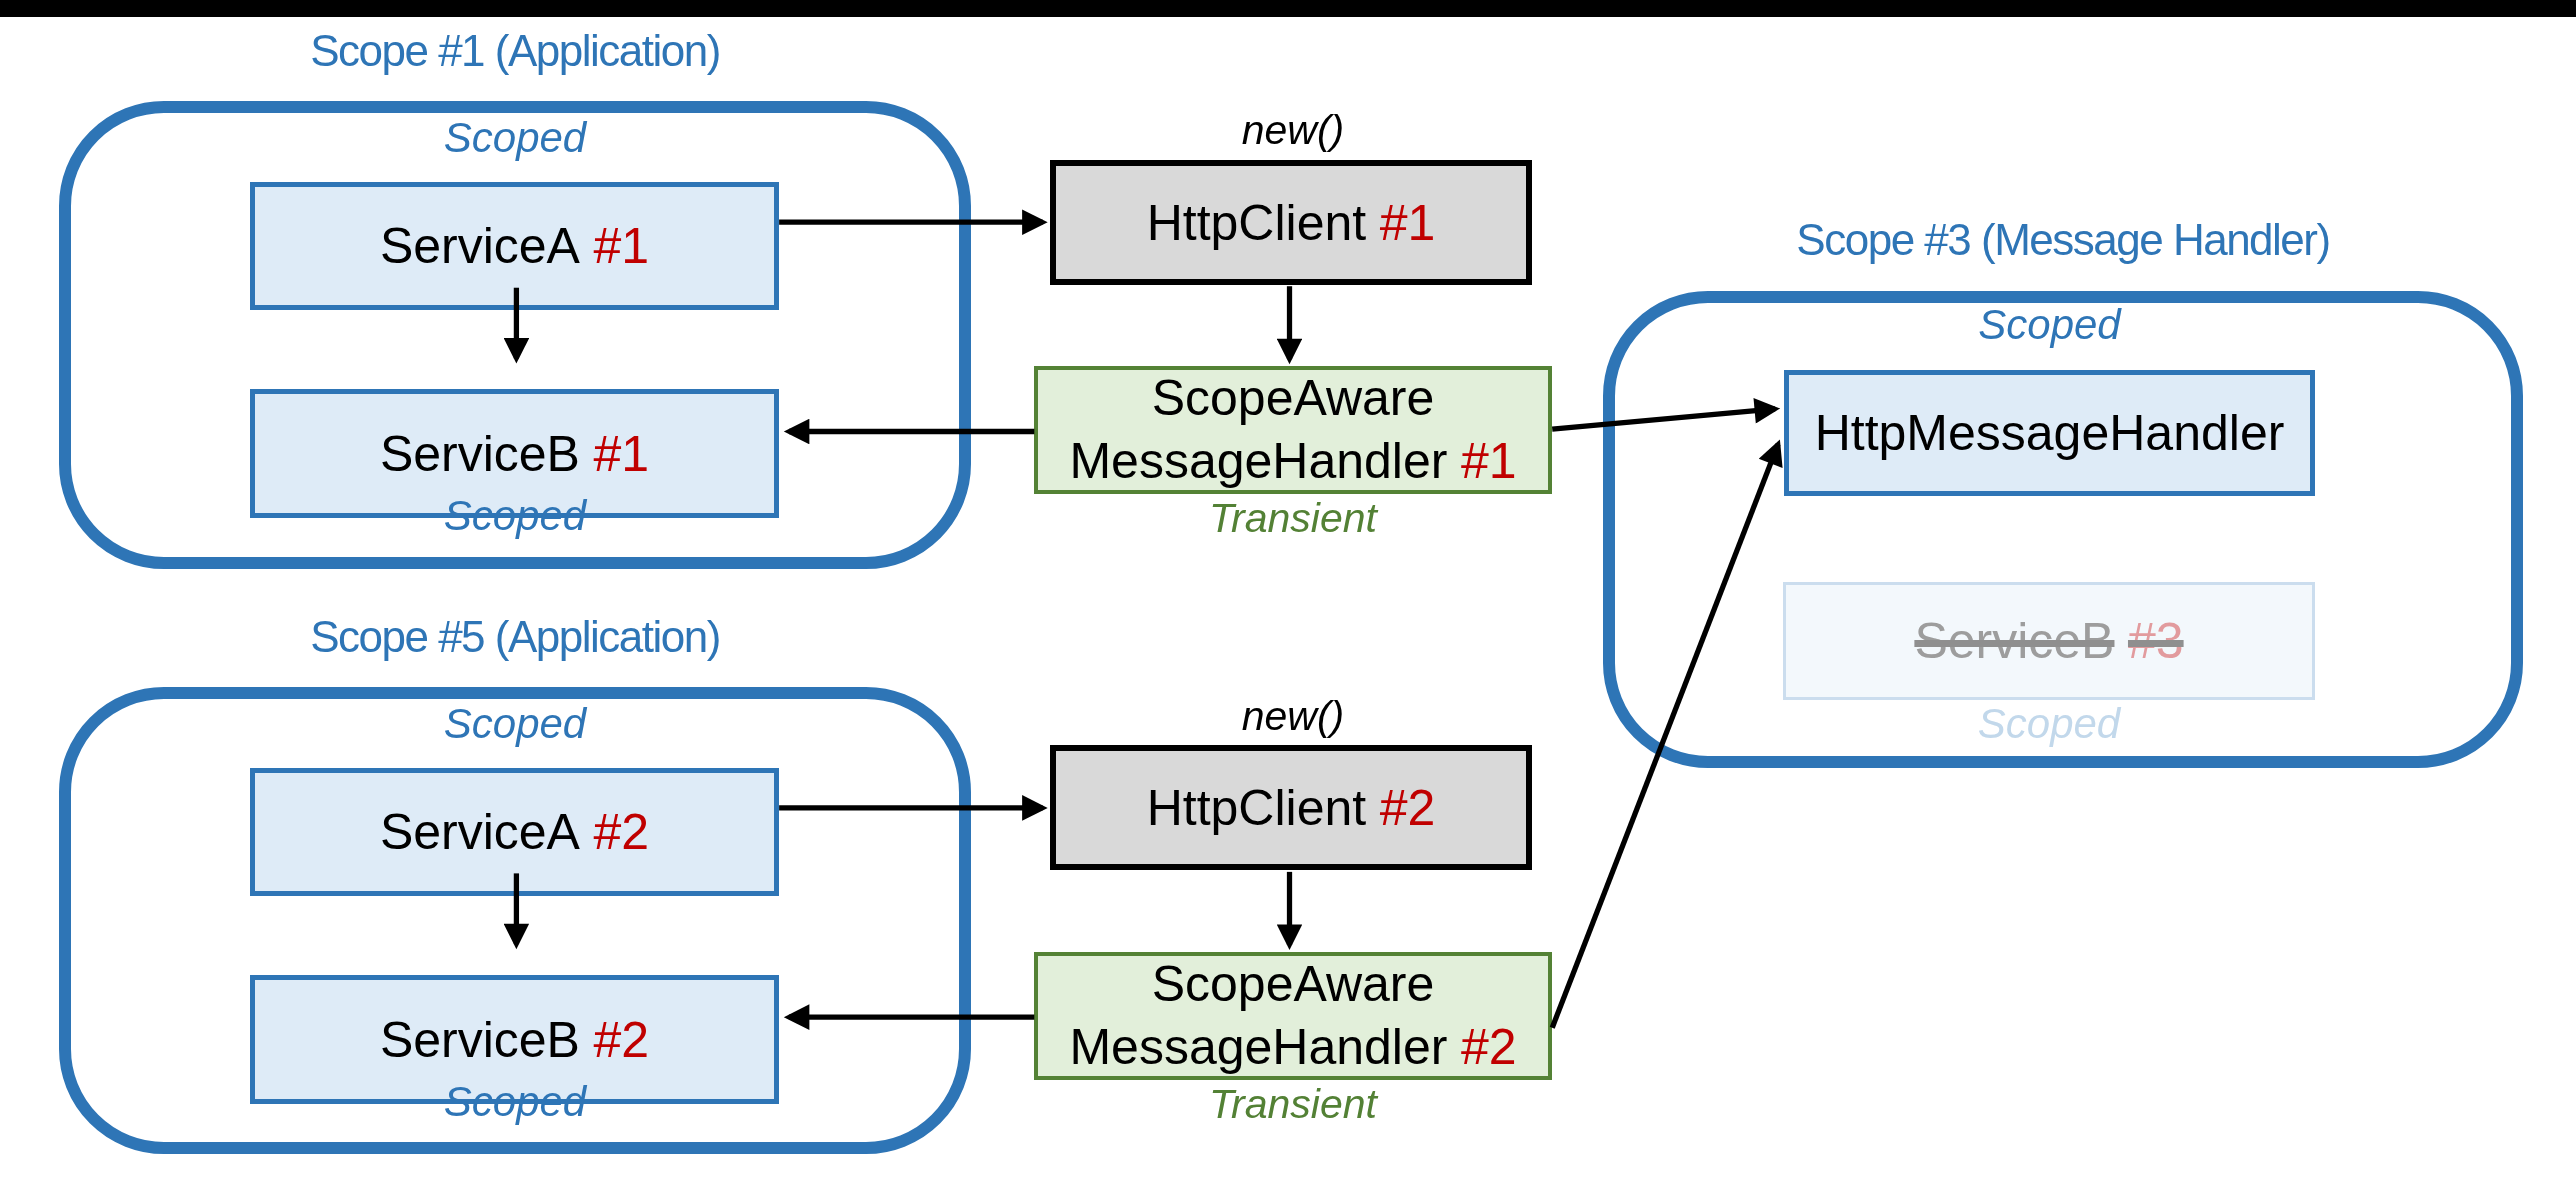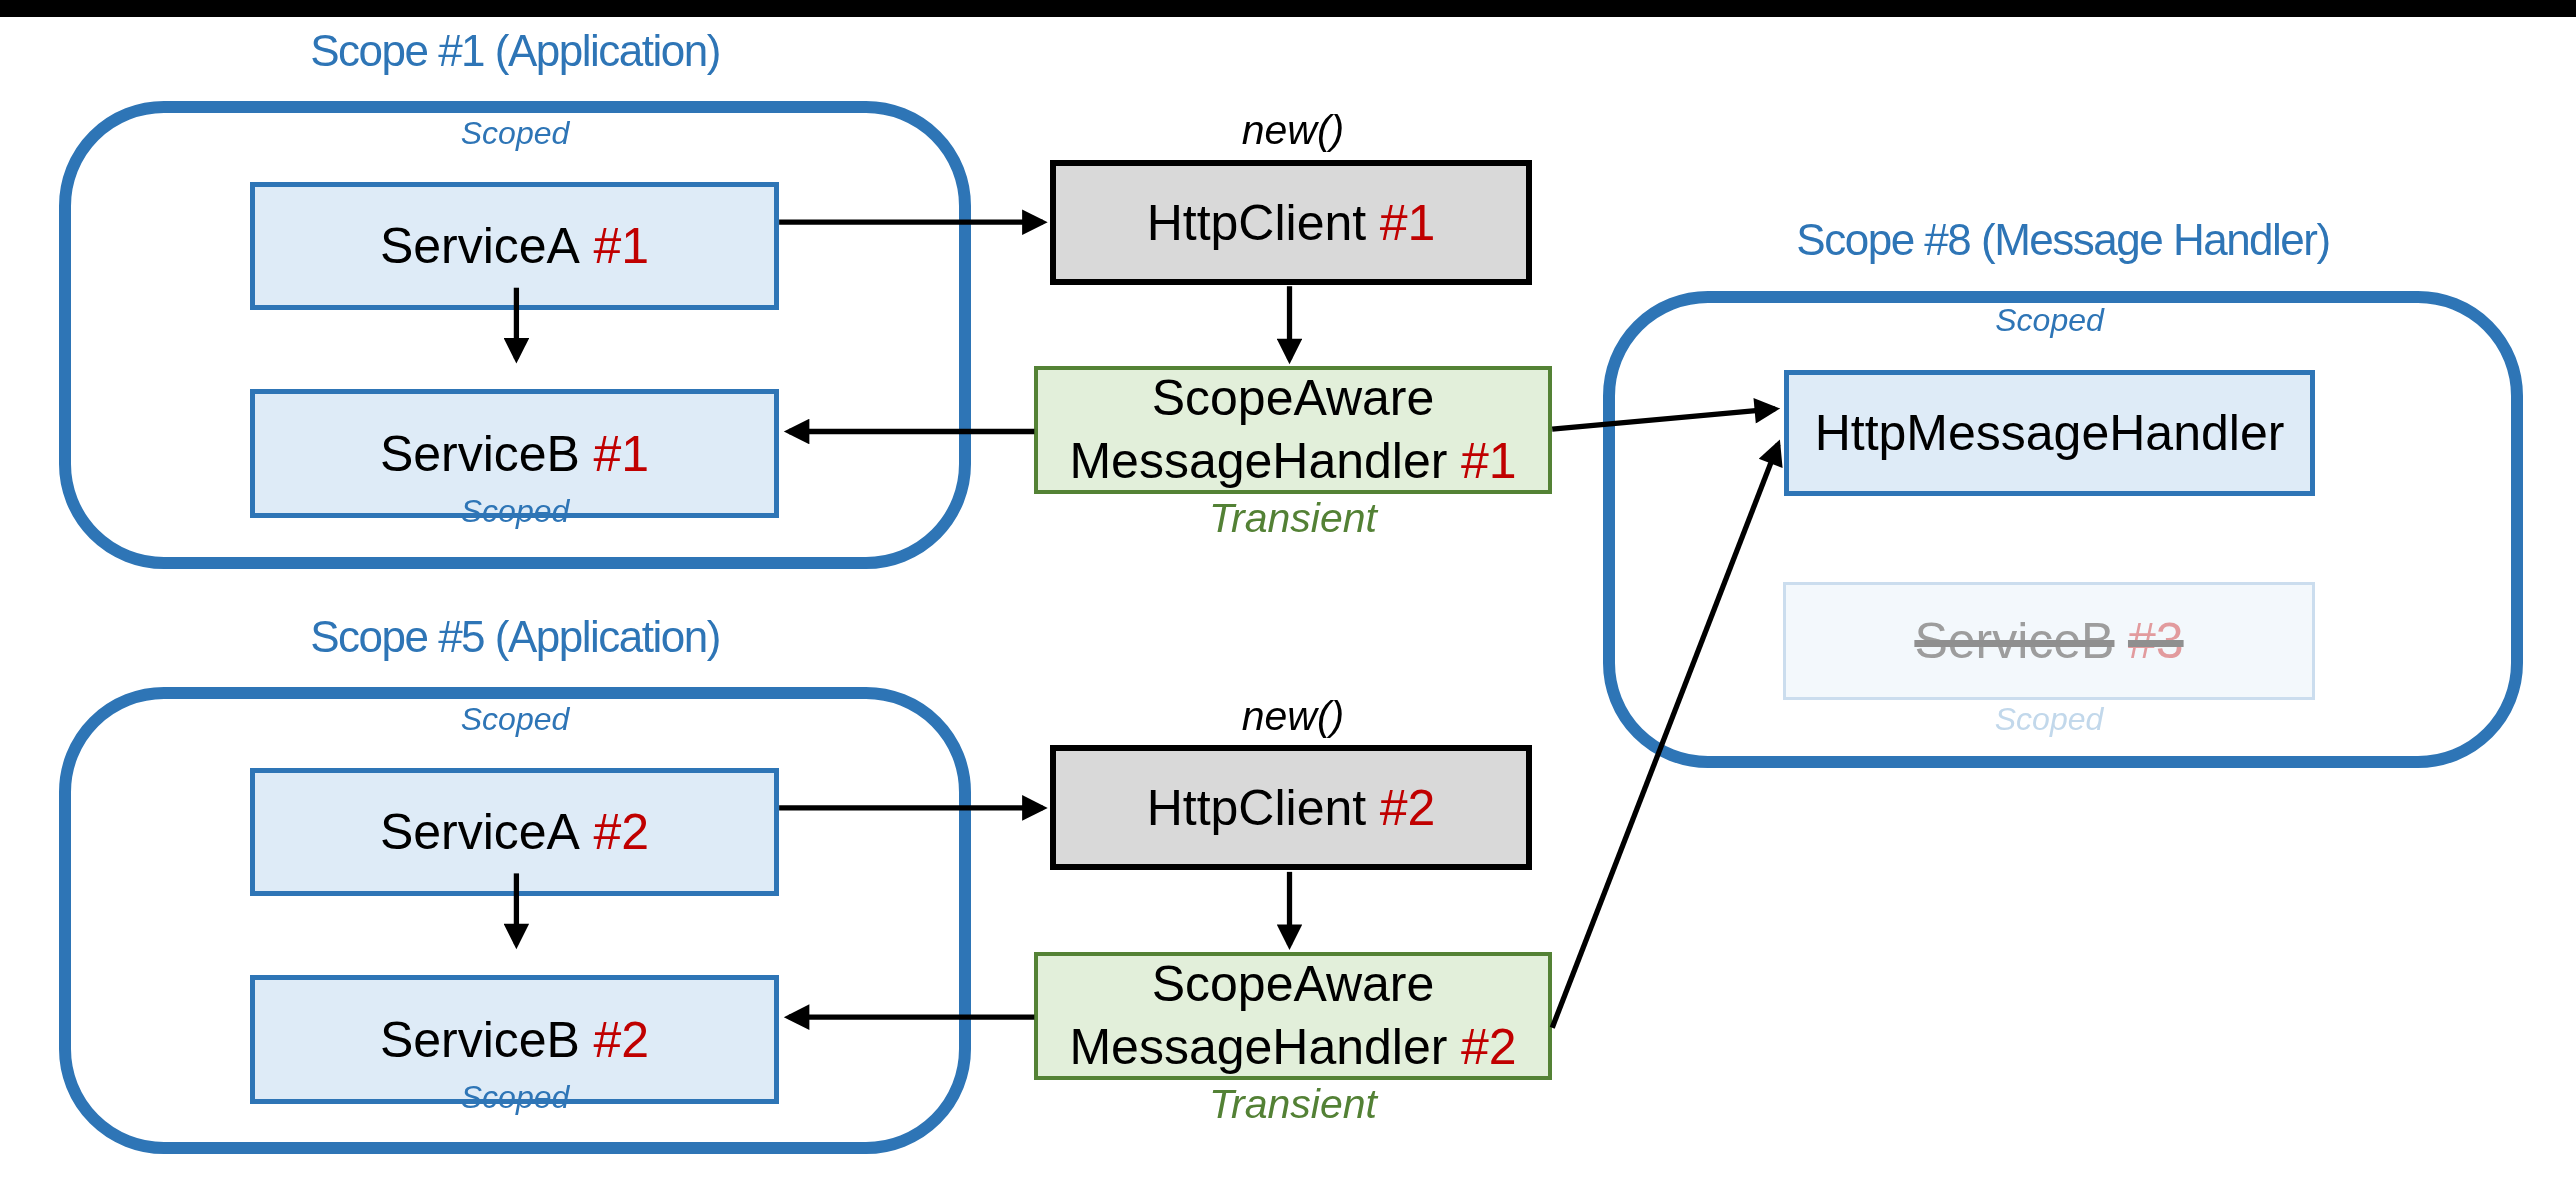--- a/index.html
+++ b/index.html
@@ -32,21 +32,21 @@
   .scope-frame {
     position: absolute;
     border: 12px solid #2E75B6;
     border-radius: 105px;
     background: transparent;
   }
 
   .scoped-label {
     position: absolute;
     color: #2E75B6;
-    font-size: 32px;
+    font-size: 42px;
     font-style: italic;
     text-align: center;
     white-space: nowrap;
     line-height: 1.0;
   }
   .scoped-label.faded { color: #C2D8EB; }
 
   .annotation {
     position: absolute;
     font-size: 41px;
@@ -127,21 +127,21 @@
       <span class="instance">#1</span>
   </div>
 
   <div class="node green" style="left:1034px; top:366px; width:518px; height:128px;">
     <div><span>ScopeAware</span></div>
     <div><span>MessageHandler</span><span class="gap"></span><span class="instance">#1</span></div>
   </div>
 
   <div class="annotation transient-note" style="left:1034px; top:498px; width:518px;">Transient</div>
 
-  <div class="scope-title" style="left:1603px; top:216px; width:920px;">Scope #8 (Message Handler)</div>
+  <div class="scope-title" style="left:1603px; top:216px; width:920px;">Scope #3 (Message Handler)</div>
 
   <div class="scope-frame" style="left:1603px; top:291px; width:920px; height:477px;"></div>
 
   <div class="scoped-label" style="left:1784px; top:304px; width:531px;">Scoped</div>
 
   <div class="node blue" style="left:1784px; top:346px; width:531px; height:126px;">
     <span>HttpMessageHandler</span>
   </div>
 
   <div class="node faded" style="left:1783px; top:582px; width:532px; height:118px;text-align:center;">

